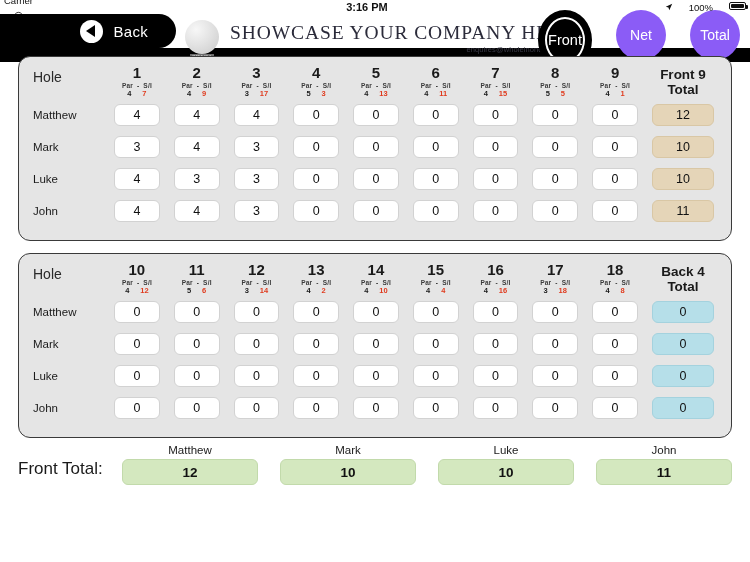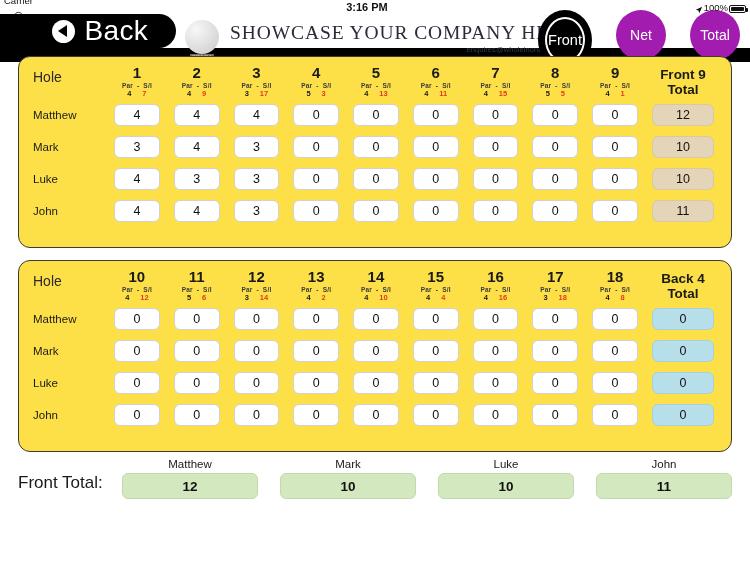--- a/index.html
+++ b/index.html
@@ -17,21 +17,21 @@
     padding: 0 4px;
     font-size: 9.5px; color: #111;
     position: relative;
   }
   .sb-left { display: flex; align-items: center; gap: 4px; flex-direction: column; }
   .sb-center {
     position: absolute; left: 0; right: 16px; text-align: center;
     font-size: 11px; font-weight: bold; color: #111;
   }
   .sb-right {
-    margin-left: auto; display: flex; align-items: flex-end; gap: 1px;
+    margin-left: auto; display: flex; align-items: flex-start; gap: 16px;
     position: relative; z-index: 2;
   }
   .wifi-ico { display: inline-block; width: 9px; height: 9px; }
   .loc-ico { display: inline-block; width: 8px; height: 8px; }
   .batt {
     width: 17px; height: 8px; border: 1px solid #111; border-radius: 2px;
     position: relative; padding: 1px;
   }
   .batt:after {
     content:""; position:absolute; right:-3px; top:2px;
@@ -58,21 +58,21 @@
     background: #fff; display: flex; align-items: center; justify-content: center;
   }
   .back-arrow:before {
     content:""; width:0;height:0;
     border-top: 6px solid transparent;
     border-bottom: 6px solid transparent;
     border-right: 9px solid #000;
     margin-right: 2px;
   }
   .back-label {
-    color: #fff; font-size: 28px; font-weight: normal;
+    color: #fff; font-size: 15px; font-weight: normal;
     letter-spacing: .3px;
   }
 
   .brand {
     position: absolute; left: 184px; top: 6px;
     display: flex; align-items: flex-start; gap: 8px;
   }
   .golfball {
     width: 38px; height: 40px;
     position: relative;
@@ -102,21 +102,21 @@
     font-size: 7.5px; color: #3a3a48; text-align: right;
     margin-top: 1px; letter-spacing: .1px;
   }
 
   .modes {
     position: absolute; right: 10px; top: -4px;
     display: flex; align-items: flex-start; gap: 24px;
   }
   .mode {
     width: 50px; height: 50px; border-radius: 50%;
-    background: #a21caf; color: #fff;
+    background: #8b5cf6; color: #fff;
     display: flex; align-items: center; justify-content: center;
     font-size: 15px; cursor: pointer;
     position: relative;
   }
   .mode.active {
     width: 54px; height: 60px;
     border-radius: 50%;
     border: 3px solid #000;
     background: #000;
   }
@@ -135,24 +135,24 @@
 
   .topbar-fill {
     position: absolute; left: 0; right: 0; top: 34px; height: 14px;
     background: #000;
   }
 
   
   .content { padding: 0 18px; position: relative; }
 
   .card {
-    background: #fde047;
+    background: #e5e5e5;
     border: 1.5px solid #3a3a3a;
     border-radius: 12px;
-    padding: 8px 10px 20px 10px;
+    padding: 8px 10px 13px 10px;
     position: relative;
   }
   .card + .card { margin-top: 12px; }
 
   table.sc { width: 100%; border-collapse: collapse; table-layout: fixed; }
   table.sc col.name { width: 78px; }
   table.sc col.tot  { width: 76px; }
 
   .hdr-hole {
     font-size: 14px; color: #2a2a2a; text-align: left;

